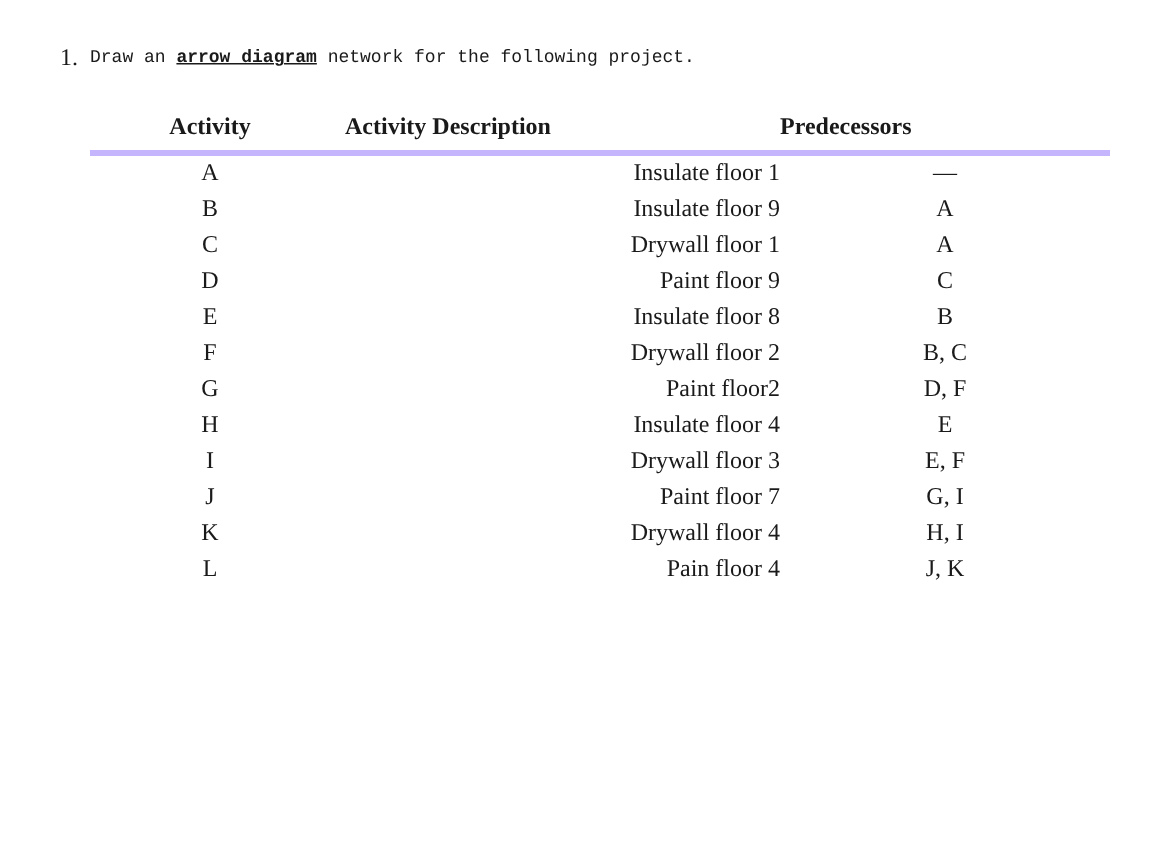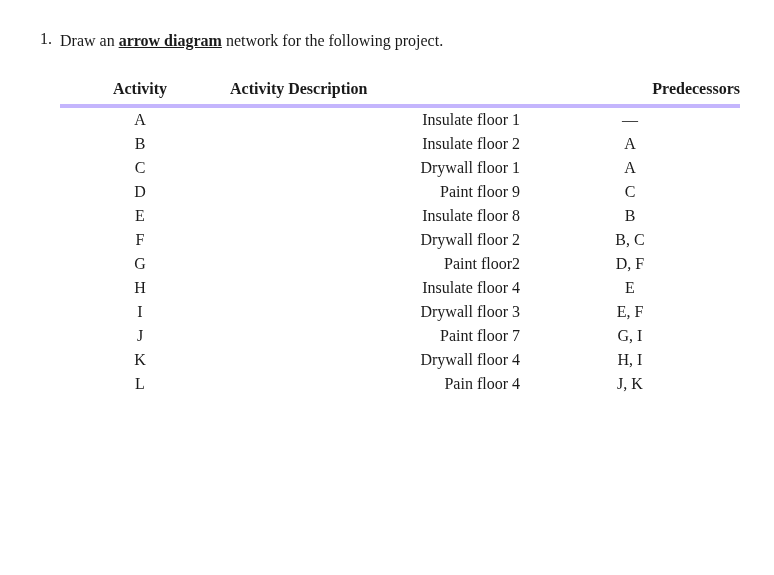--- a/index.html
+++ b/index.html
@@ -24,22 +24,23 @@
       gap: 8px;
       margin-bottom: 28px;
     }
 
     .question-number {
       font-size: 16px;
       white-space: nowrap;
     }
 
     .question-text {
-      font-size: 16px;
+      font-size: 12px;
       line-height: 1.4;
+      font-family: Liberation Mono, monospace;
     }
 
     .question-text u {
       font-weight: bold;
       text-decoration: underline;
     }
 
     .table-container {
       margin-left: 20px;
     }
@@ -83,21 +84,21 @@
       text-align: center;
     }
 
     th.col-description {
       text-align: left;
       padding-left: 10px;
       margin-top: 16px;
     }
 
     th.col-predecessors {
-      text-align: right;
+      text-align: left;
     }
   </style>
 </head>
 <body>
 
 <div class="question">
   <span class="question-number">1.</span>
   <span class="question-text">
     Draw an <u>arrow diagram</u> network for the following project.
   </span>
@@ -113,21 +114,21 @@
       </tr>
     </thead>
     <tbody id="table-body">
     <tr>
           <td class="col-activity">A</td>
           <td class="col-description">Insulate floor 1</td>
           <td class="col-predecessors">—</td>
         </tr>
         <tr>
           <td class="col-activity">B</td>
-          <td class="col-description">Insulate floor 2</td>
+          <td class="col-description">Insulate floor 9</td>
           <td class="col-predecessors">A</td>
         </tr>
         <tr>
           <td class="col-activity">C</td>
           <td class="col-description">Drywall floor 1</td>
           <td class="col-predecessors">A</td>
         </tr>
         <tr>
           <td class="col-activity">D</td>
           <td class="col-description">Paint floor 9</td>

